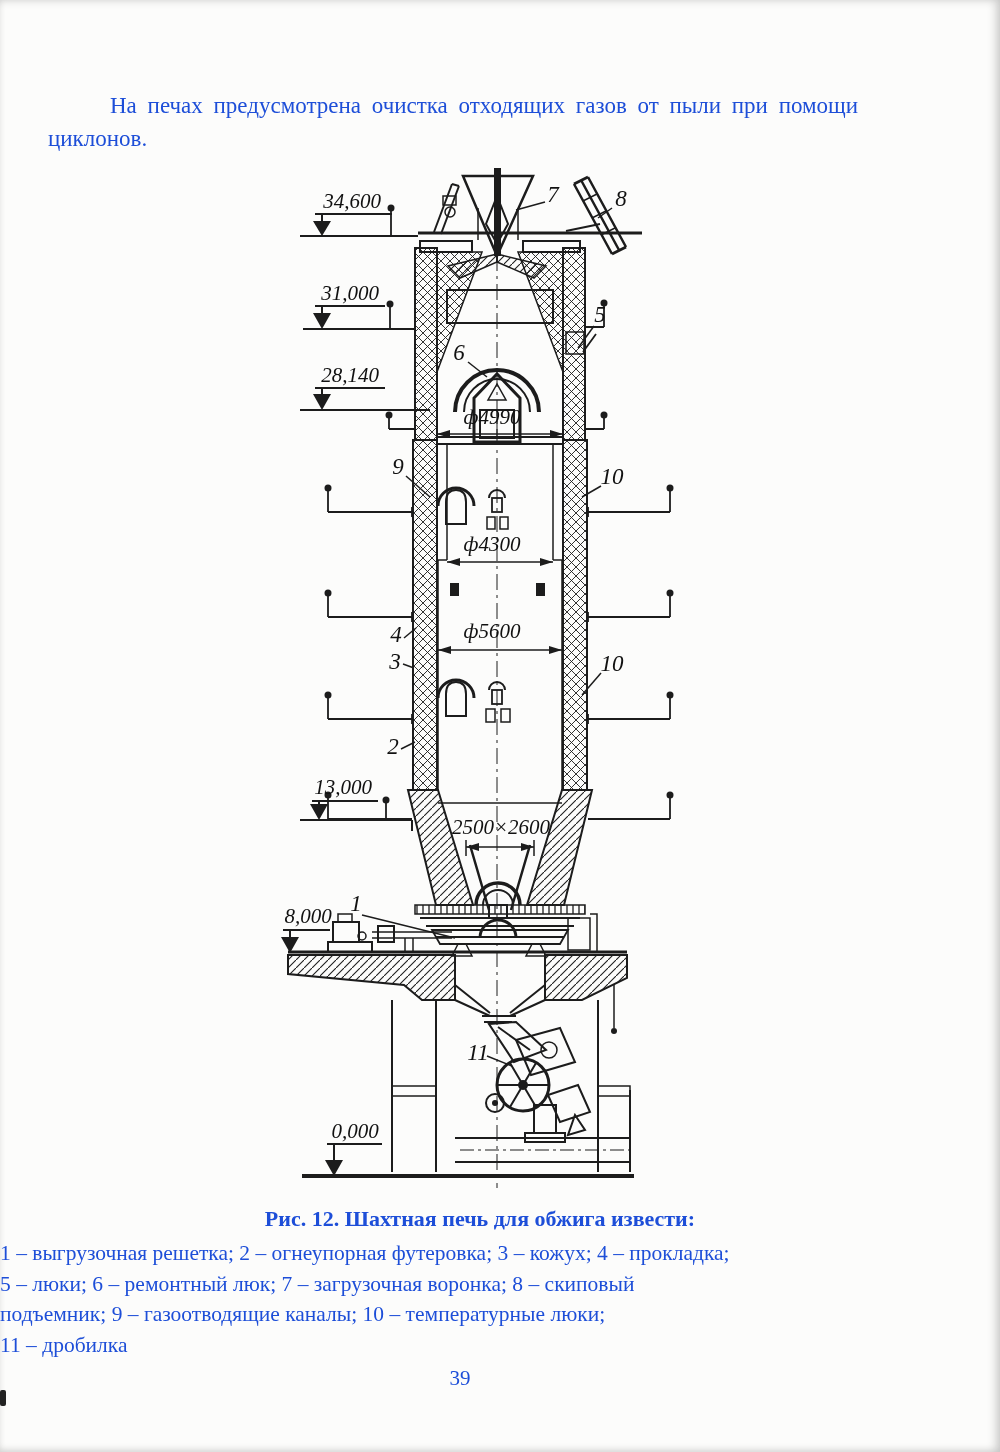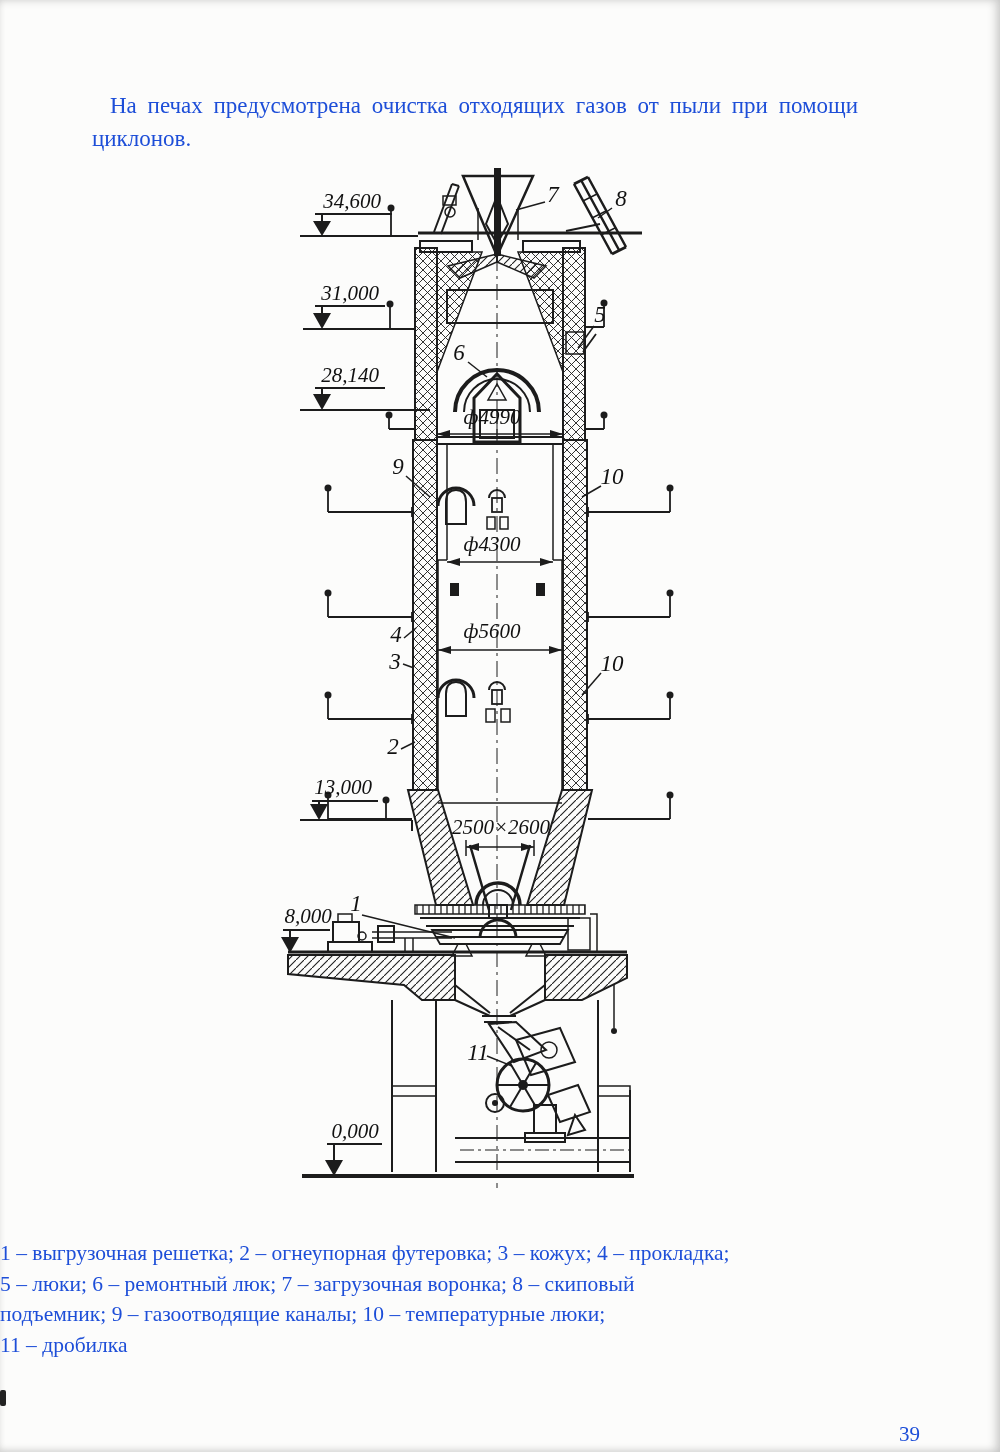--- a/index.html
+++ b/index.html
@@ -4,26 +4,26 @@
 <style>
   html,body{margin:0;padding:0;background:#e8e8e8;}
   .page{
     position:relative;width:1000px;height:1452px;margin:0 auto;
     background:#fcfcfb;overflow:hidden;
     box-shadow:inset -4px 0 10px rgba(0,0,0,.18), inset 0 -2px 6px rgba(0,0,0,.06);
     font-family:"Liberation Serif", serif;color:#1d4ed8;
   }
   .para{position:absolute;top:66px;left:48px;width:848px;font-size:23px;line-height:33px;}
   .para .l1{display:block;text-indent:62px;word-spacing:5px;}
-  .para .l2{display:block;margin-left:44px;}
+  .para .l2{display:block;}
   .fig-caption{position:absolute;top:1206px;left:0;width:960px;text-align:center;
     font-size:22px;font-weight:bold;}
   .legend{position:absolute;top:1238px;left:0;width:960px;
     font-size:21.5px;line-height:30.5px;}
-  .pagenum{position:absolute;top:1422px;left:0;width:920px;text-align:right;font-size:21px;}
+  .pagenum{position:absolute;top:1366px;left:0;width:920px;text-align:center;font-size:21px;}
   .speck{position:absolute;left:0;top:1390px;width:6px;height:16px;background:#222;border-radius:2px;}
   svg.diagram{position:absolute;top:160px;left:0;}
   svg .ln{stroke:#1c1c1c;fill:none;}
   svg text{fill:#111;}
   .dim{font:italic 21px "Liberation Serif", serif;}
   .elev{font:italic 21px "Liberation Serif", serif;}
   .co{font:italic 23px "Liberation Serif", serif;}
 </style>
 </head>
 <body>
@@ -335,20 +335,21 @@
           <text class="co" x="356" y="911" text-anchor="middle">1</text>
           <path class="ln" d="M362 915 L455 938" stroke-width="1.5"></path>
         </g>
       <g>
           <text class="co" x="478" y="1060" text-anchor="middle">11</text>
           <path class="ln" d="M487 1056 L512 1066" stroke-width="1.5"></path>
         </g>
     </g>
   </svg>
 
+  <div class="fig-caption">Рис. 12. Шахтная печь для обжига извести:</div>
 
   <div class="legend">
     <div>1 – выгрузочная решетка; 2 – огнеупорная футеровка; 3 – кожух; 4 – прокладка;</div>
     <div>5 – люки; 6 – ремонтный люк; 7 – загрузочная воронка; 8 – скиповый</div>
     <div>подъемник; 9 – газоотводящие каналы; 10 – температурные люки;</div>
     <div>11 – дробилка</div>
   </div>
 
   <div class="pagenum">39</div>
 

